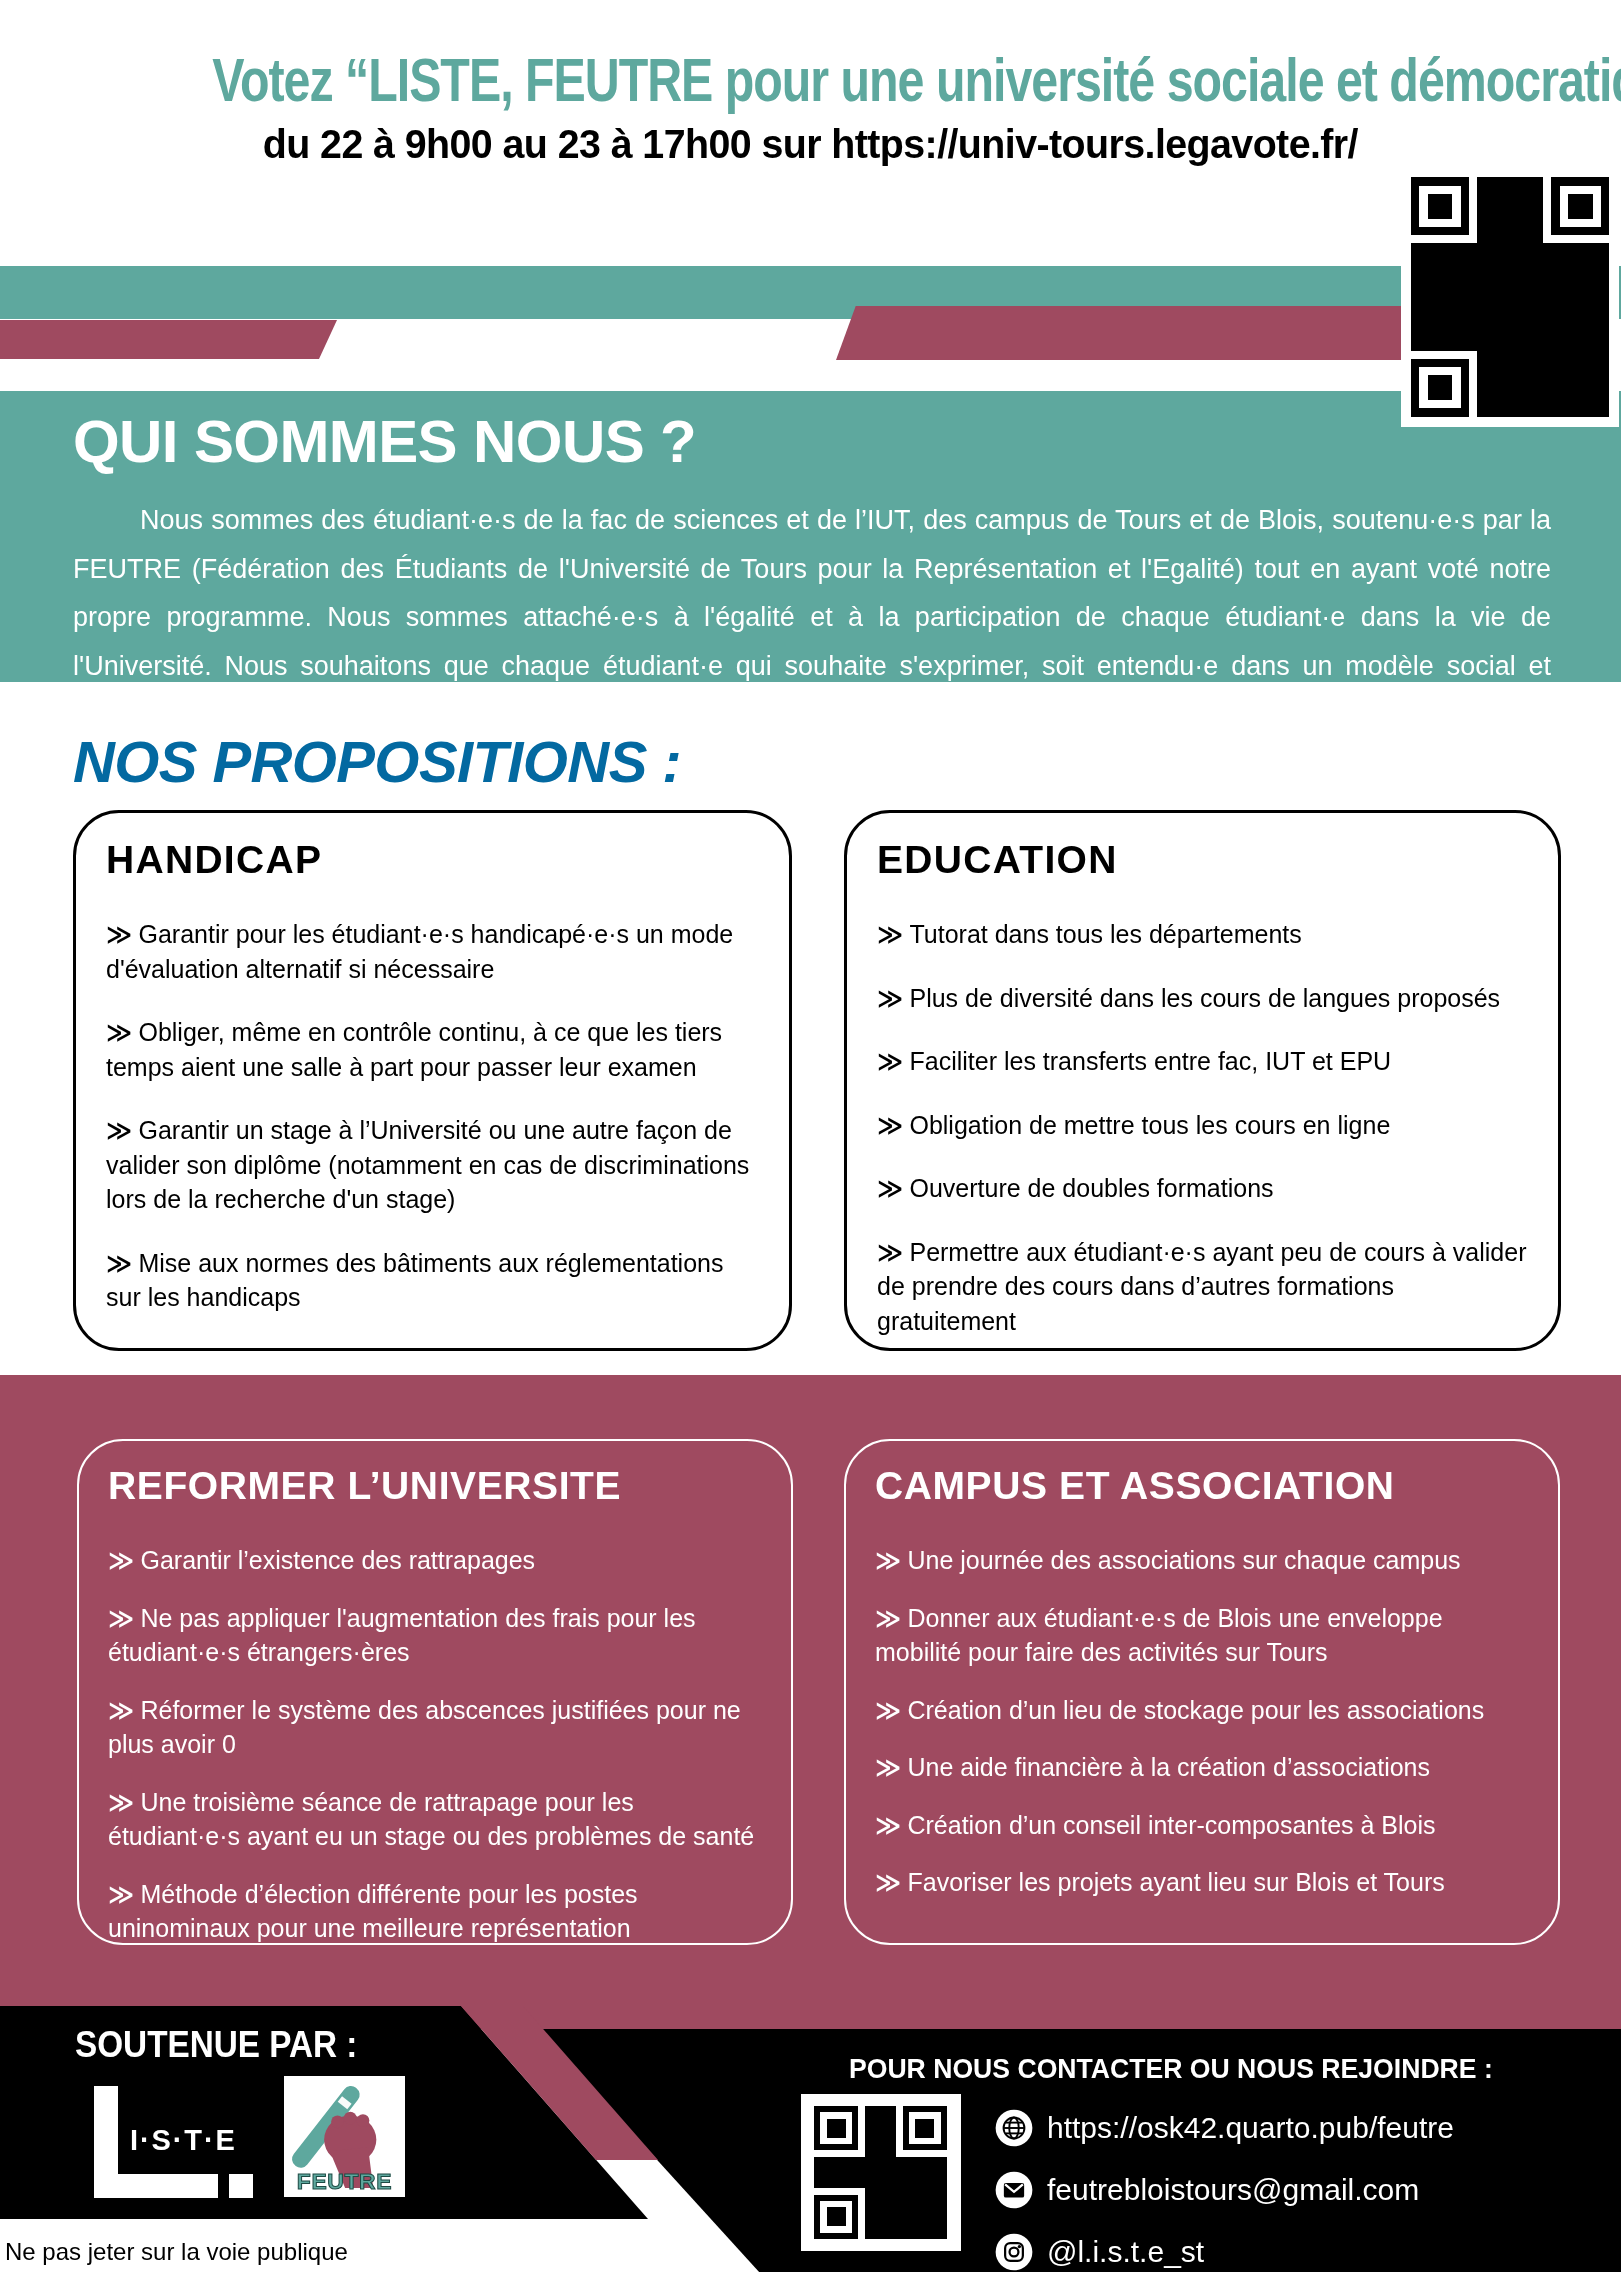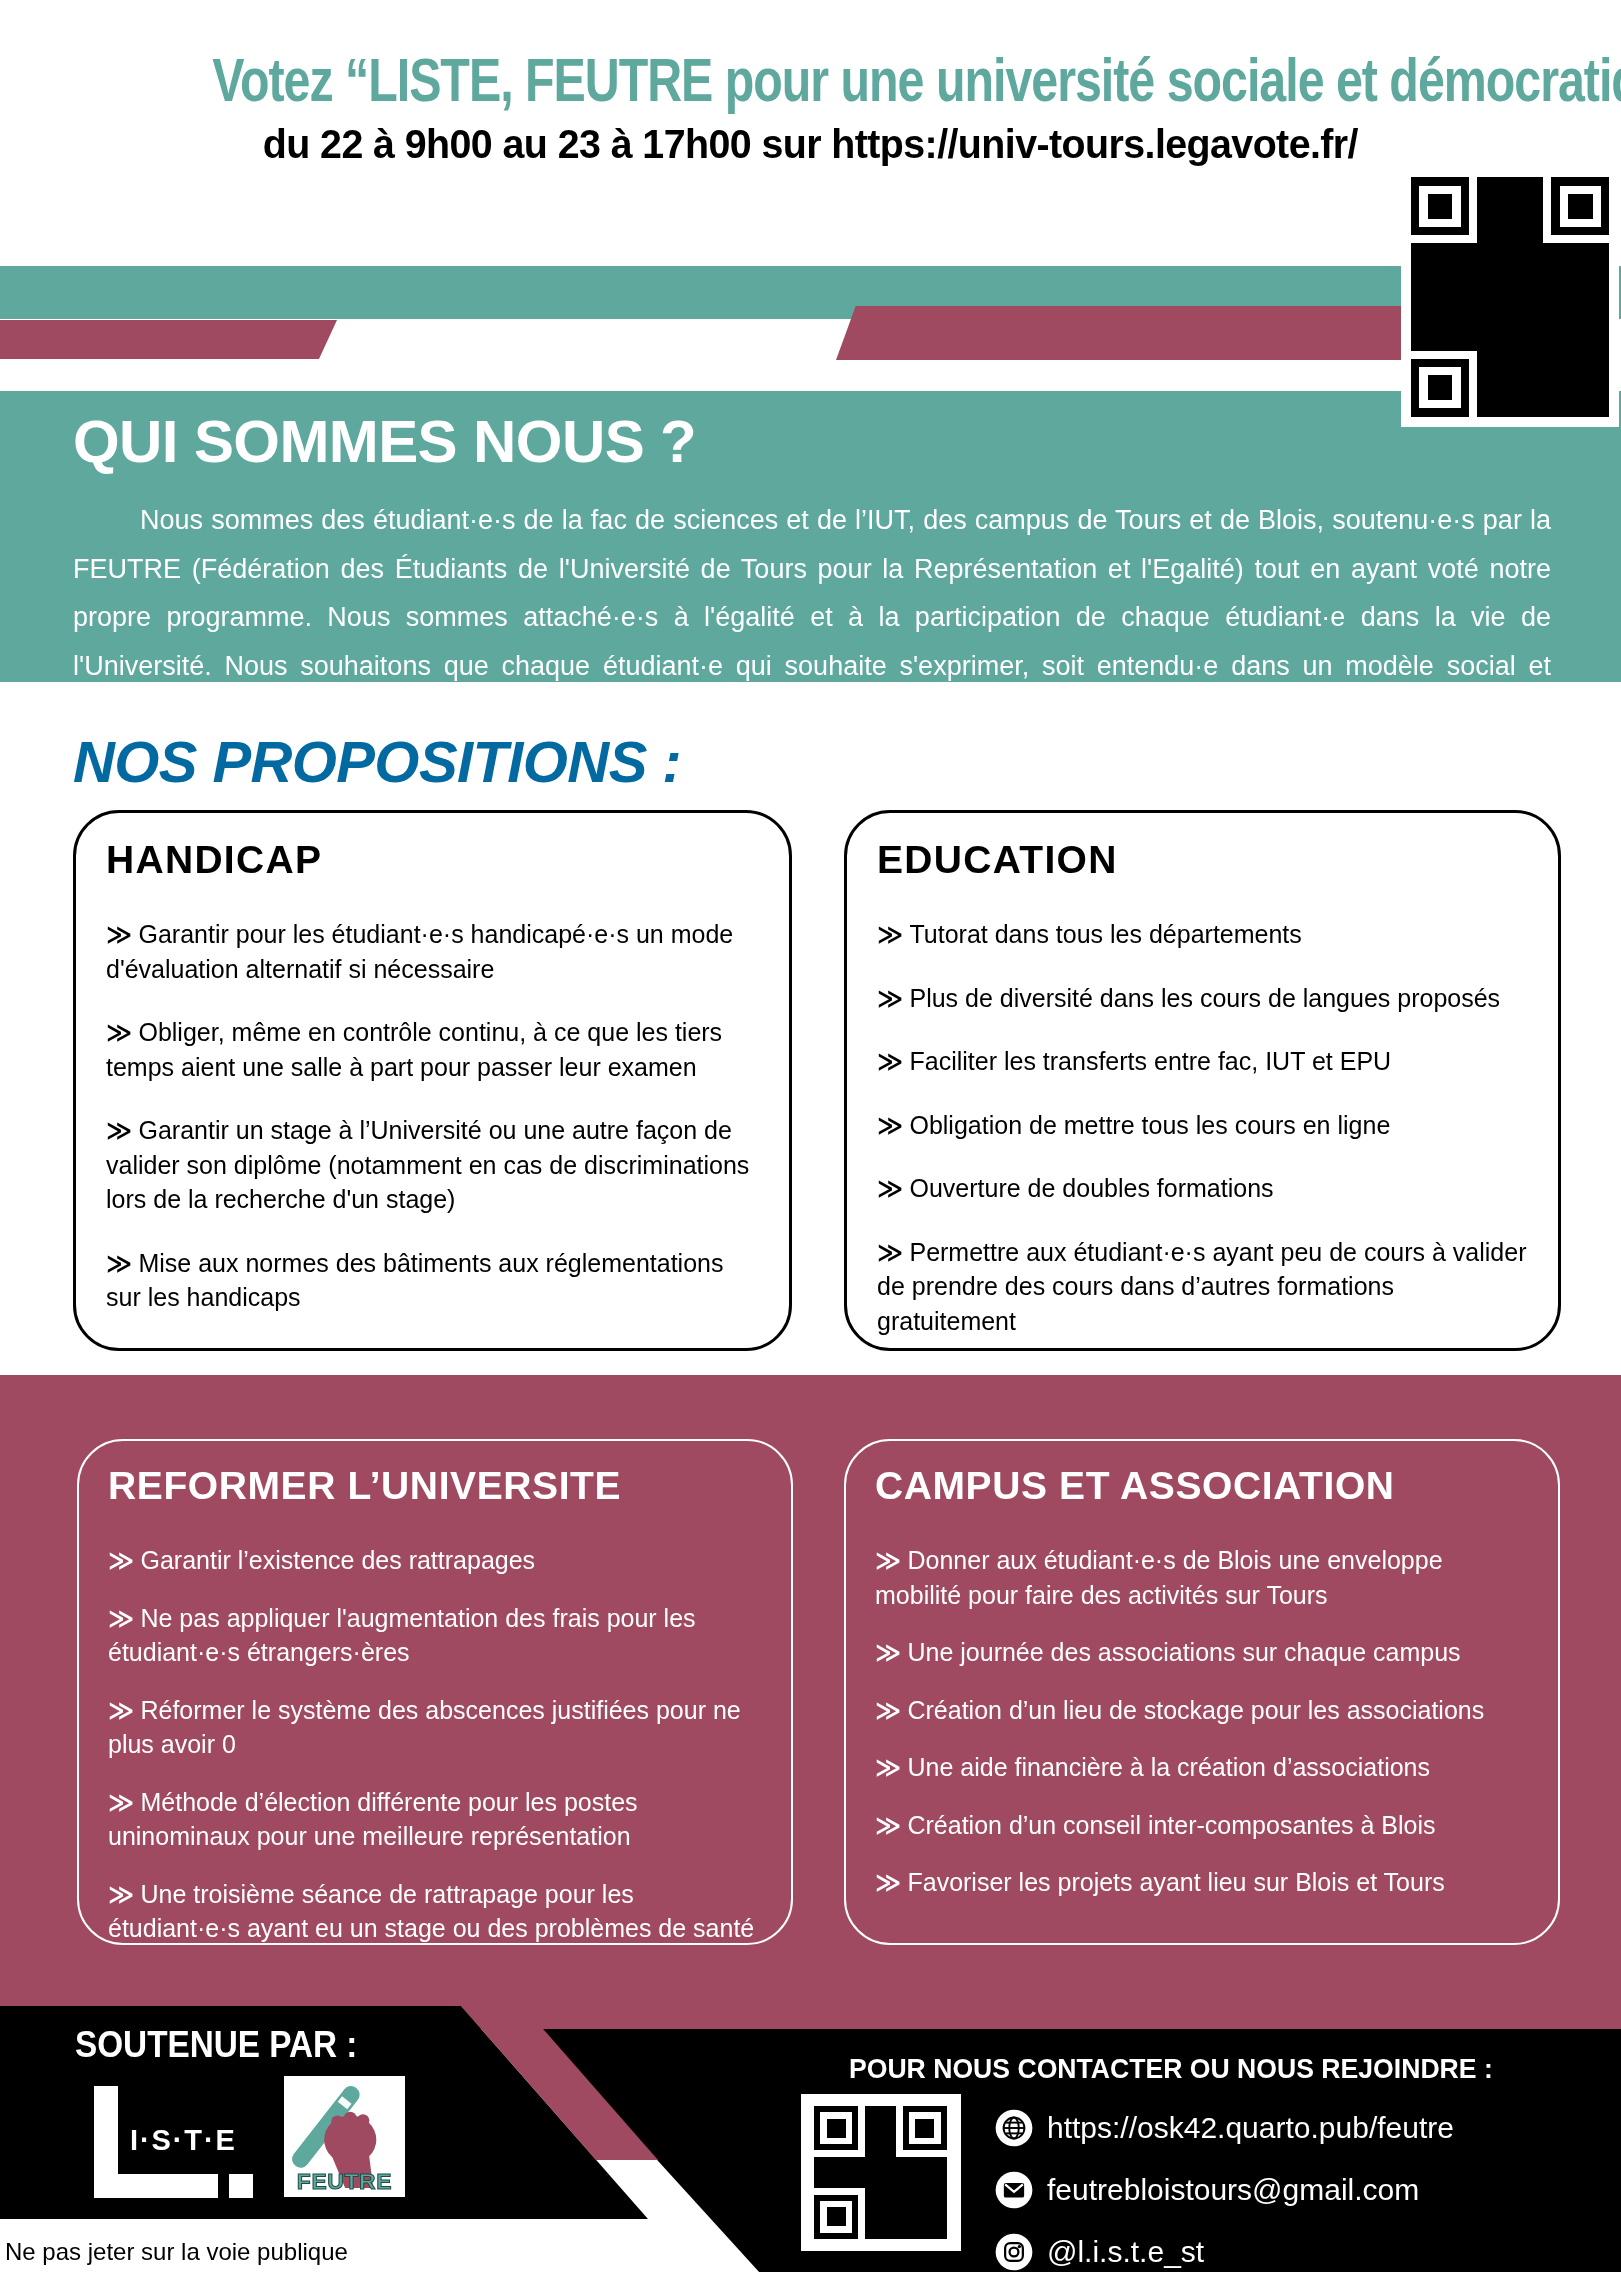--- a/index.html
+++ b/index.html
@@ -653,29 +653,29 @@
       </div>
   </div>
 
   <div class="abs" id="maroon-section"></div>
   <div class="card card-maroon" id="card-reformer">
     <p class="card-title"><span class="cond">REFORMER L’UNIVERSITE</span></p>
     <div>
         <p class="item"><span class="chev">≫</span>Garantir l’existence des rattrapages</p>
         <p class="item"><span class="chev">≫</span>Ne pas appliquer l'augmentation des frais pour les étudiant·e·s étrangers·ères</p>
         <p class="item"><span class="chev">≫</span>Réformer le système des abscences justifiées pour ne plus avoir 0</p>
+        <p class="item"><span class="chev">≫</span>Une troisième séance de rattrapage pour les étudiant·e·s ayant eu un stage ou des problèmes de santé</p>
         <p class="item"><span class="chev">≫</span>Méthode d’élection différente pour les postes uninominaux pour une meilleure représentation</p>
-        <p class="item"><span class="chev">≫</span>Une troisième séance de rattrapage pour les étudiant·e·s ayant eu un stage ou des problèmes de santé</p>
       </div>
   </div>
   <div class="card card-maroon" id="card-campus">
     <p class="card-title"><span class="cond">CAMPUS ET ASSOCIATION</span></p>
     <div>
+        <p class="item"><span class="chev">≫</span>Une journée des associations sur chaque campus</p>
         <p class="item"><span class="chev">≫</span>Donner aux étudiant·e·s de Blois une enveloppe mobilité pour faire des activités sur Tours</p>
-        <p class="item"><span class="chev">≫</span>Une journée des associations sur chaque campus</p>
         <p class="item"><span class="chev">≫</span>Création d’un lieu de stockage pour les associations</p>
         <p class="item"><span class="chev">≫</span>Une aide financière à la création d’associations</p>
         <p class="item"><span class="chev">≫</span>Création d’un conseil inter-composantes à Blois</p>
         <p class="item"><span class="chev">≫</span>Favoriser les projets ayant lieu sur Blois et Tours</p>
       </div>
   </div>
 
   <div class="abs" id="footer-black-left"></div>
   <div class="abs" id="footer-black-right"></div>
   <div class="abs" id="footer-maroon-stripe"></div>

